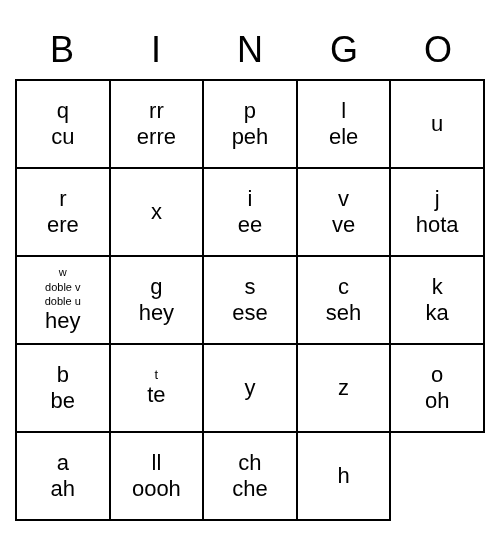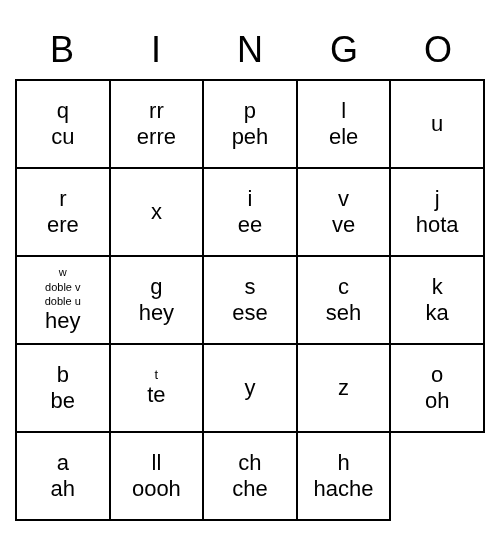--- a/index.html
+++ b/index.html
@@ -147,16 +147,15 @@
       <div class="bingo-cell">
         <span class="cell-main">ll</span>
         <span class="cell-sub">oooh</span>
       </div>
       <div class="bingo-cell">
         <span class="cell-main">ch</span>
         <span class="cell-sub">che</span>
       </div>
       <div class="bingo-cell">
         <span class="cell-main">h</span>
-        <span class="cell-sub">hache</span>
       </div>
     </div>
 </div>
 
 </body></html>

